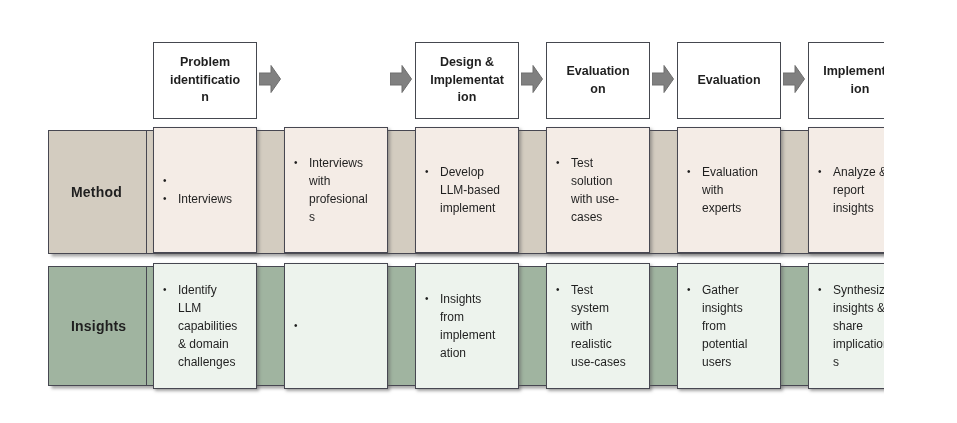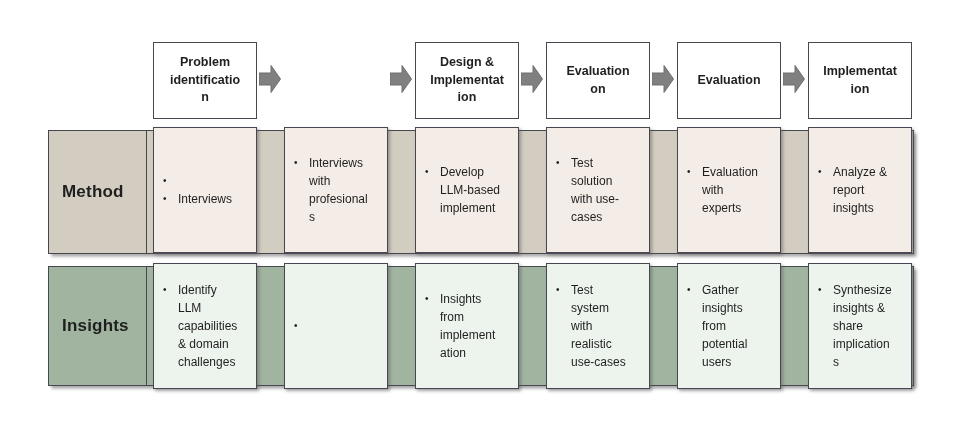--- a/index.html
+++ b/index.html
@@ -1,18 +1,18 @@
 <!DOCTYPE html>
 <html style="--band_method: #d3ccc0; --cell_method: #f4ece6; --band_insights: #a0b4a0; --cell_insights: #edf3ed; --border_dark: #474751; --header_border: #45484f; --arrow: #808080; --arrow_stroke: #6e6e6e; --text: #1f1f1f;"><head>
 <meta charset="utf-8">
 <style>
   html,body{margin:0;padding:0;background:#ffffff;}
   .canvas{
     position:relative;
-    width:957px;height:423px;
+    width:884px;height:423px;
     background:#ffffff;
     font-family:"Liberation Sans", sans-serif;
     color:var(--text,#1f1f1f);
     overflow:hidden;
   }
   
   .stage{
     position:absolute;
     top:42px;height:77px;width:104px;
     box-sizing:border-box;
@@ -34,23 +34,23 @@
     border:1.6px solid var(--border_dark,#474751);
     box-shadow:2.5px 2.5px 3px rgba(90,90,90,0.55);
   }
   .band-method{top:130px;height:124px;background:var(--band_method,#d3ccc0);}
   .band-insights{top:266px;height:120px;background:var(--band_insights,#a0b4a0);}
   .label-sep{
     position:absolute;left:97px;top:0;bottom:0;width:0;
     border-left:1.6px solid var(--border_dark,#474751);
   }
   .row-label{
-    position:absolute;left:13px;top:0;bottom:0;width:84px;
+    position:absolute;left:22px;top:0;bottom:0;width:84px;
     display:flex;align-items:center;
-    font-weight:bold;font-size:17px;letter-spacing:0.2px;
+    font-weight:bold;font-size:14px;letter-spacing:0.2px;
   }
   
   .cell{
     position:absolute;width:104px;height:126px;
     box-sizing:border-box;
     border:1.2px solid var(--border_dark,#55565e);
     box-shadow:2px 2px 3px rgba(90,90,90,0.5);
     display:flex;flex-direction:column;justify-content:center;
     padding:6px 3px 6px 9px;
   }

